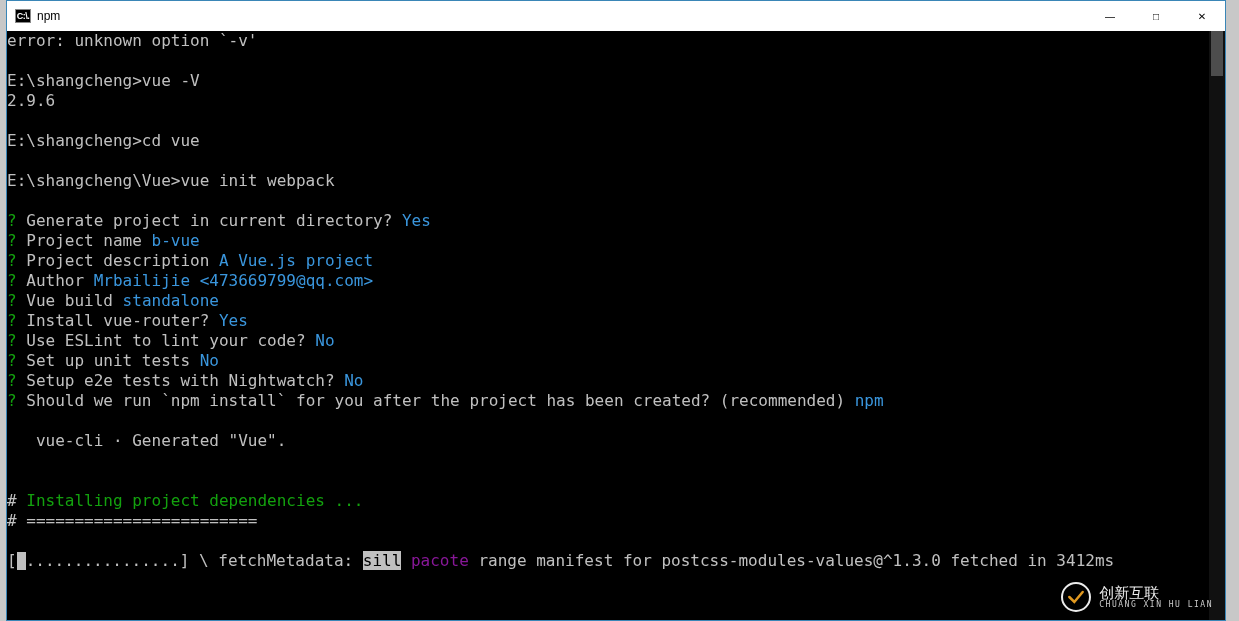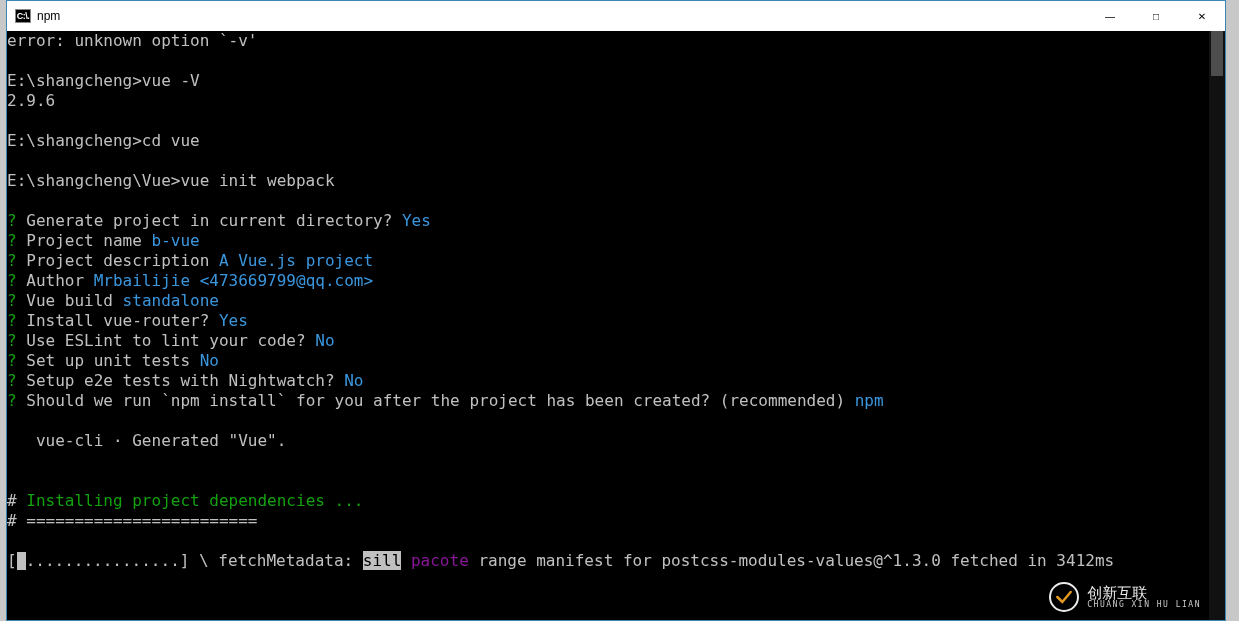--- a/index.html
+++ b/index.html
@@ -103,21 +103,21 @@
     .cursor {
       background: #c0c0c0;
       color: #000;
       display: inline-block;
       width: 9px;
       height: 18px;
       vertical-align: text-bottom;
     }
     .watermark {
       position: absolute;
-      right: 24px;
+      right: 12px;
       bottom: 8px;
       display: flex;
       align-items: center;
       opacity: 0.92;
       pointer-events: none;
     }
     .watermark-logo {
       width: 30px;
       height: 30px;
       border: 2px solid #fff;

